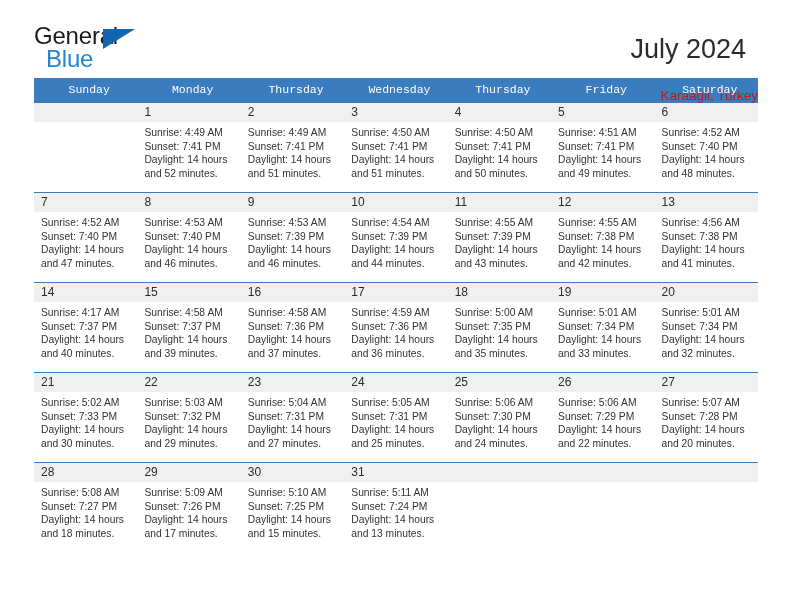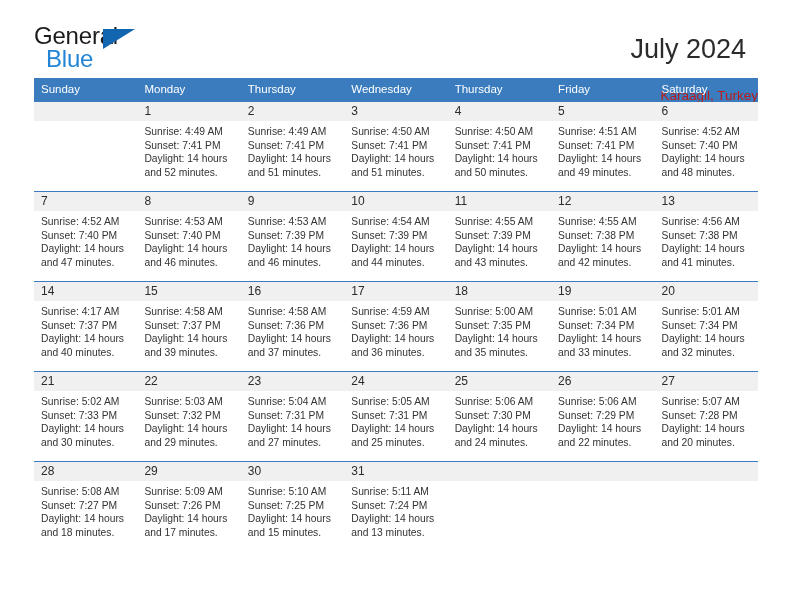--- a/index.html
+++ b/index.html
@@ -88,24 +88,25 @@
     table-layout: fixed;
     margin-top: 4px;
   }
   .calendar col { width: 103.43px; }
 
   thead th {
     background: #3a7cbe;
     color: #ffffff;
     font-size: 11.5px;
     font-weight: normal;
-    text-align: left;
+    text-align: center;
     padding: 5px 0 6px 7px;
     height: 20px;
     box-sizing: border-box;
+    font-family: Liberation Mono, monospace;
   }
 
   tbody td {
     vertical-align: top;
     padding: 0;
     height: 89px;
     border-top: 1px solid #3a7cbe;
     background: #ffffff;
   }
   tbody tr.week td { position: relative; }

